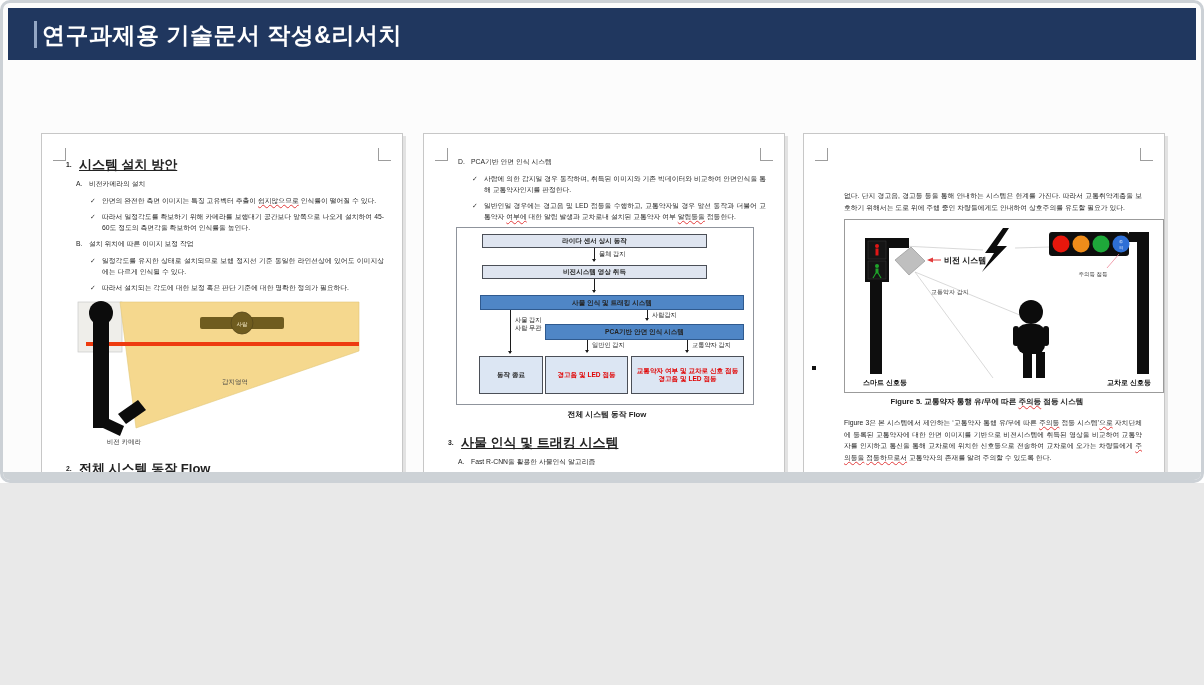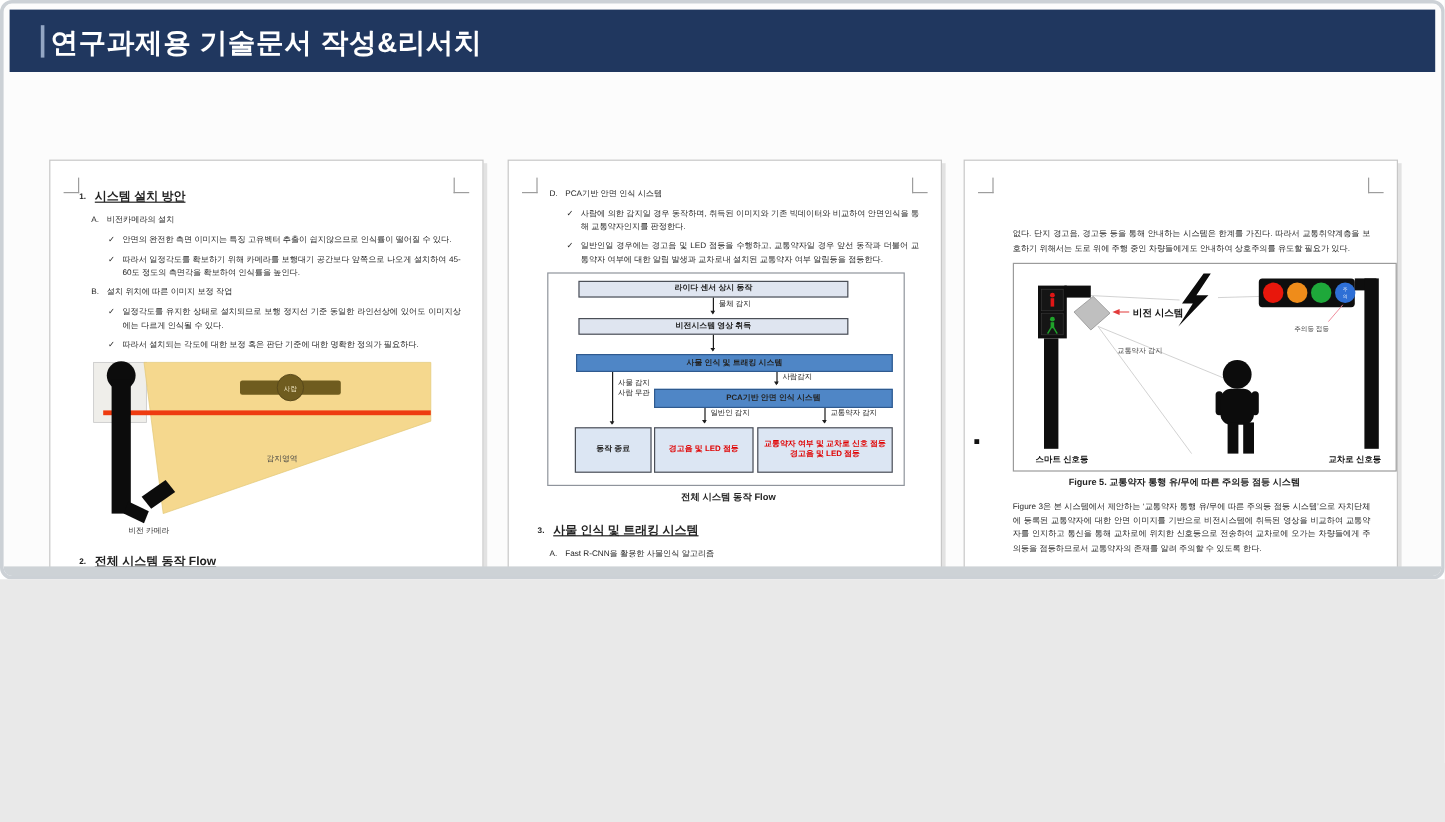--- a/index.html
+++ b/index.html
@@ -16,27 +16,27 @@
   .cm{position:absolute;width:12px;height:12px;}
   .cm.tl{left:11px;top:14px;border-right:1px solid #9d9d9d;border-bottom:1px solid #9d9d9d;}
   .cm.tr{right:11px;top:14px;border-left:1px solid #9d9d9d;border-bottom:1px solid #9d9d9d;}
   .cm.bl{left:11px;bottom:22px;border-right:1px solid #9d9d9d;border-top:1px solid #9d9d9d;}
   .cm.br{right:11px;bottom:22px;border-left:1px solid #9d9d9d;border-top:1px solid #9d9d9d;}
 
   .ln{display:flex;align-items:flex-start;margin-bottom:5px;}
   .ln .mk{flex:0 0 13px;}
   .ln .tx{flex:1;text-align:justify;}
   .sec .mk{flex:0 0 13px;font-weight:bold;}
-  .sec .tx{font-weight:bold;text-decoration:underline;font-size:10px;text-align:left;}
+  .sec .tx{font-weight:bold;text-decoration:underline;font-size:13px;text-align:left;}
   .sec{margin:3px 0 8px;}
   .lead{padding-left:10px;margin-bottom:6px;}
   .chk{padding-left:24px;}
   .chk .mk{flex:0 0 12px;}
   .b{font-weight:bold;}
-  .sp{text-decoration-style:wavy;text-decoration-color:#e23c3c;text-decoration-thickness:1px;text-underline-offset:1px;}
+  .sp{text-decoration:underline;text-decoration-style:wavy;text-decoration-color:#e23c3c;text-decoration-thickness:1px;text-underline-offset:1px;}
 
   .figcap{font-weight:bold;font-size:7.6px;text-align:center;margin:3px 0 2px;} .spacer12{height:12px;} .spacer8{height:8px;}
 
   
   .flow{position:relative;width:296px;height:176px;border:1px solid #8f949c;background:#fff;margin:2px 0 2px 8px;}
   .nd{position:absolute;border:1px solid #4b4f57;box-sizing:border-box;display:flex;flex-direction:column;align-items:center;justify-content:center;text-align:center;font-weight:bold;font-size:6.6px;line-height:8px;}
   .nd.light{background:#dfe5f0;}
   .nd.dark{background:#4f86c6;border-color:#2f5a8f;}
   .nd.out{background:#dce6f3;}
   .nd.red{color:#e00000;}

